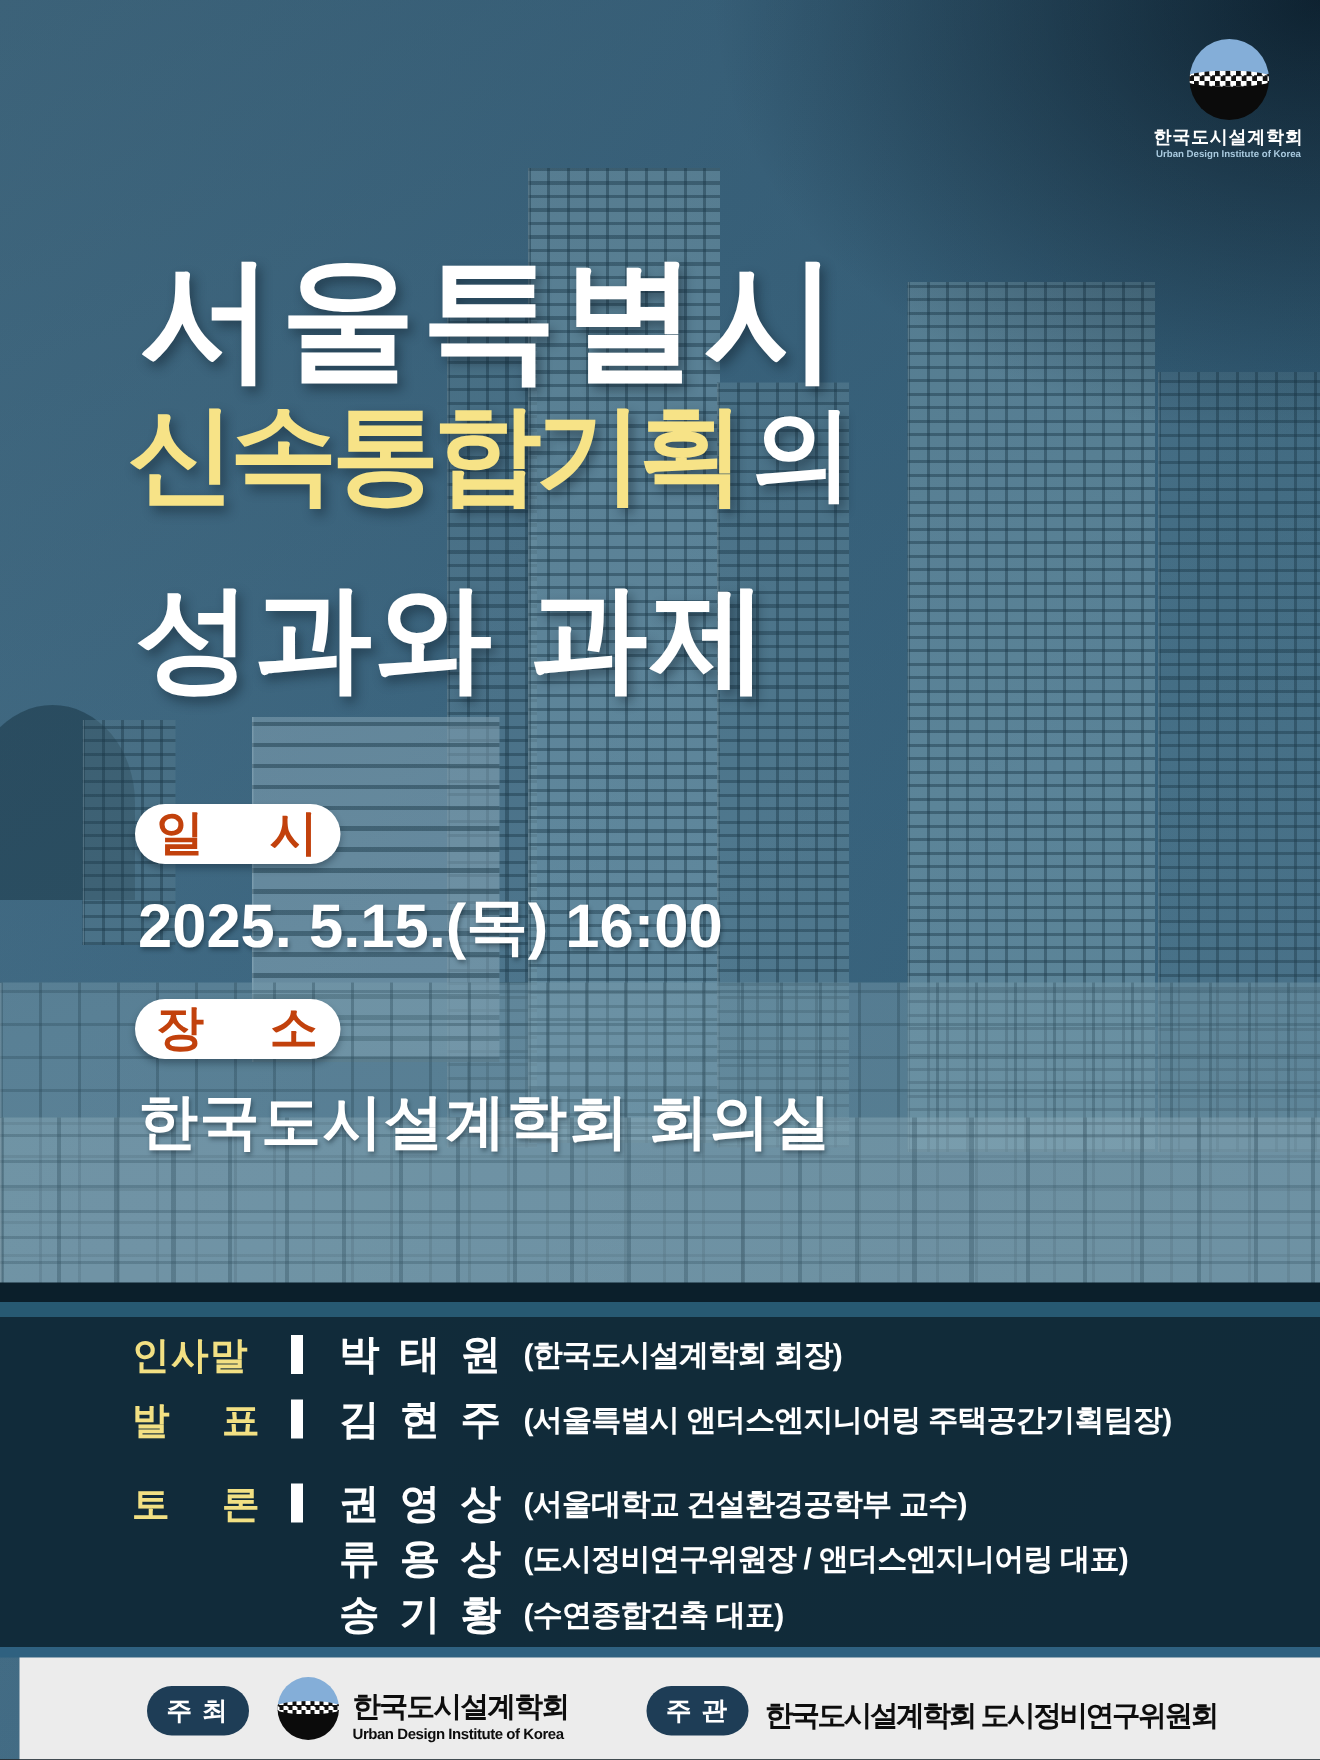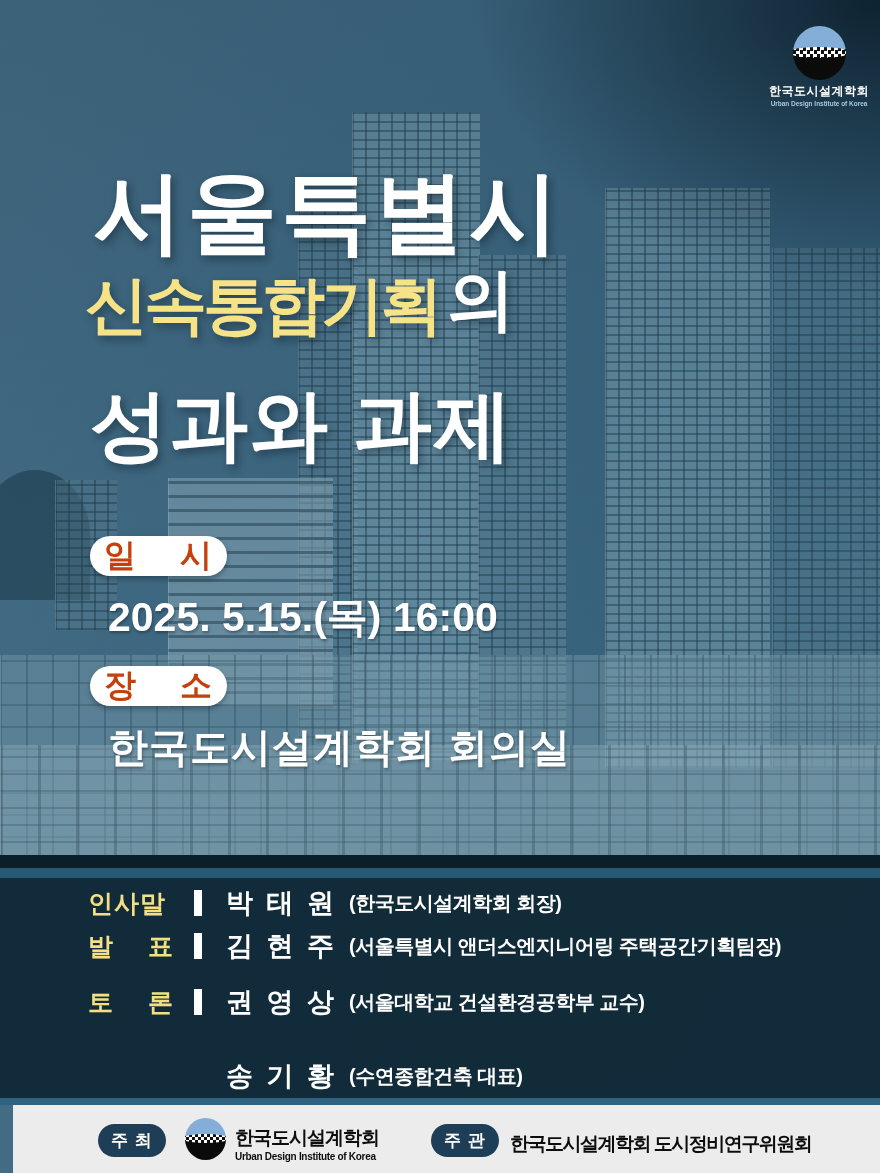--- a/index.html
+++ b/index.html
@@ -49,31 +49,31 @@
   .mark .checker{position:absolute;left:-6%;right:-6%;top:39%;height:21%;border-radius:50%;
     background:repeating-conic-gradient(#ffffff 0 25%,#111111 0 50%);background-size:7px 7px;}
   .mark.big{width:53px;height:54px;margin:0 auto;}
   .logo-top .ko{margin-top:3px;font-size:12px;font-weight:bold;color:#ffffff;letter-spacing:.5px;white-space:nowrap;}
   .logo-top .en{font-size:7px;font-weight:bold;color:#a9cadf;white-space:nowrap;transform:scale(.92);}
   
   .title{position:absolute;left:93px;top:0;color:#fff;font-weight:bold;
     text-shadow:3px 4px 8px rgba(10,25,35,.45);}
   .tl1{position:absolute;left:0;top:152px;font-size:90px;letter-spacing:4px;white-space:nowrap;}
   .tl2{position:absolute;left:-8px;top:255px;display:flex;align-items:flex-end;white-space:nowrap;}
-  .tl2 .hl{font-size:63px;letter-spacing:-4px;color:#f7e387;}
+  .tl2 .hl{font-size:72px;letter-spacing:-4px;color:#f7e387;}
   .tl2 .suf{font-size:68px;color:#ffffff;margin-left:8px;padding-bottom:3px;}
   .tl3{position:absolute;left:-3px;top:374px;font-size:78px;letter-spacing:2px;white-space:nowrap;}
   
   .pill{position:absolute;left:90px;height:40px;background:#ffffff;border-radius:21px;
     display:flex;align-items:center;padding:0 14px;box-shadow:0 3px 5px rgba(8,24,34,.35);}
   .pill span{font-size:32px;font-weight:bold;color:#c2410c;white-space:pre;letter-spacing:1px;}
   .pill.when{top:536px;}
   .pill.where{top:666px;}
   .sched-val{position:absolute;left:92px;color:#fff;font-weight:bold;white-space:nowrap;
-    text-shadow:1px 2px 3px rgba(10,25,35,.4);margin-left:16px;}
+    text-shadow:1px 2px 3px rgba(10,25,35,.4);}
   .dt{top:590px;font-size:41px;}
   .venue{top:720px;font-size:40px;letter-spacing:1px;}
   
   .sep-top{position:absolute;left:0;top:855px;width:880px;height:13px;background:#0b1f2b;}
   .stripe-top{position:absolute;left:0;top:868px;width:880px;height:10px;background:#275972;}
   .panel{position:absolute;left:0;top:878px;width:880px;height:220px;background:rgba(15,40,54,.95);}
   .prow{position:absolute;left:88px;display:flex;align-items:center;height:34px;white-space:nowrap;}
   .prow .role{width:96px;font-size:25px;font-weight:bold;color:#f2e083;white-space:pre;letter-spacing:1px;}
   .prow .bar{width:8px;height:26px;background:#ffffff;margin:0 24px 0 10px;}
   .prow.cont .bar{visibility:hidden;}
@@ -157,20 +157,26 @@
       <span class="bar"></span>
       <span class="pname">김 현 주</span>
       <span class="aff">(서울특별시 앤더스엔지니어링 주택공간기획팀장)</span>
     </div>
     <div class="prow r3">
       <span class="role">토　 론</span>
       <span class="bar"></span>
       <span class="pname">권 영 상</span>
       <span class="aff">(서울대학교 건설환경공학부 교수)</span>
     </div>
+    <div class="prow cont r4">
+      <span class="role"></span>
+      <span class="bar"></span>
+      <span class="pname">류 용 상</span>
+      <span class="aff">(도시정비연구위원장 / 앤더스엔지니어링 대표)</span>
+    </div>
     <div class="prow cont r5">
       <span class="role"></span>
       <span class="bar"></span>
       <span class="pname">송 기 황</span>
       <span class="aff">(수연종합건축 대표)</span>
     </div>
   </div>
 
   <div class="stripe-bottom"></div>
   <div class="footerbar">

